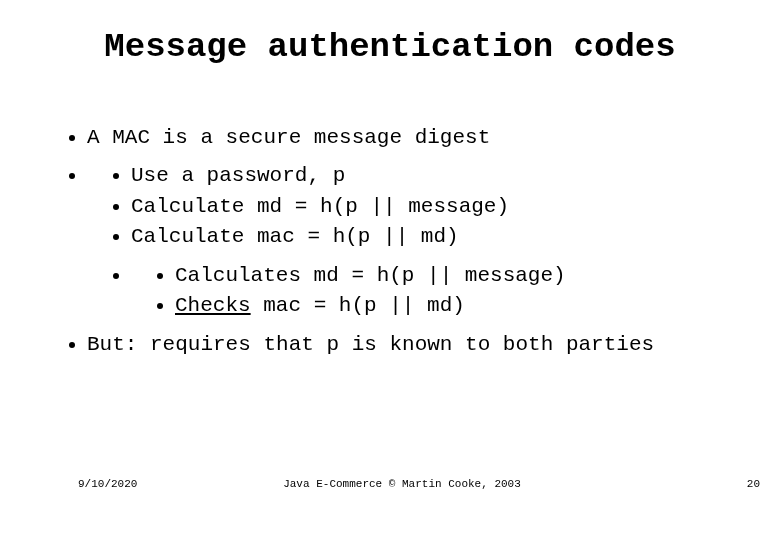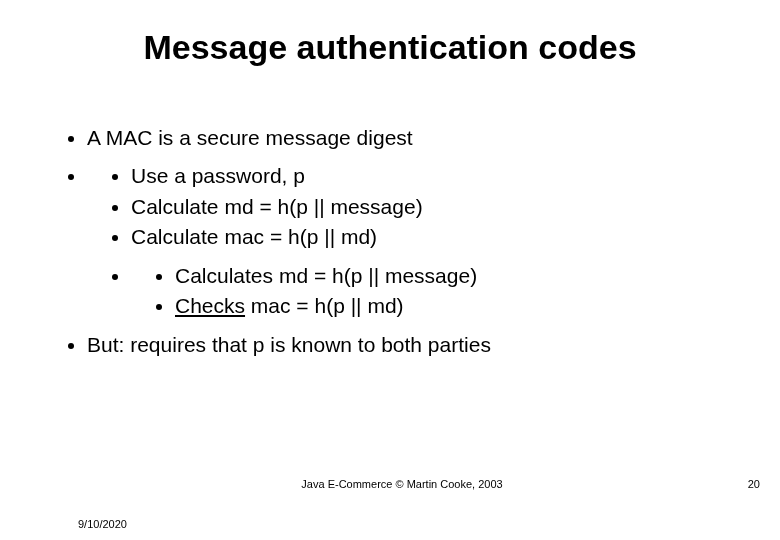--- a/index.html
+++ b/index.html
@@ -10,20 +10,21 @@
     background: #ffffff;
     font-family: Arial, Helvetica, sans-serif;
     color: #000;
     overflow: hidden;
   }
   .slide {
     position: relative;
     width: 780px;
     height: 496px;
     box-sizing: border-box;
+    font-family: Liberation Mono, monospace;
   }
   .title {
     position: absolute;
     top: 28px;
     left: 0;
     width: 100%;
     text-align: center;
     font-size: 34px;
     font-weight: bold;
   }
@@ -50,21 +51,20 @@
     position: absolute;
     bottom: 18px;
     left: 0;
     width: 100%;
     font-size: 11px;
     color: #000;
   }
   .footer-date {
     position: absolute;
     left: 78px;
-    margin-top: 40px;
   }
   .footer-center {
     position: absolute;
     left: 12px;
     width: 100%;
     text-align: center;
   }
   .footer-page {
     position: absolute;
     right: 20px;

